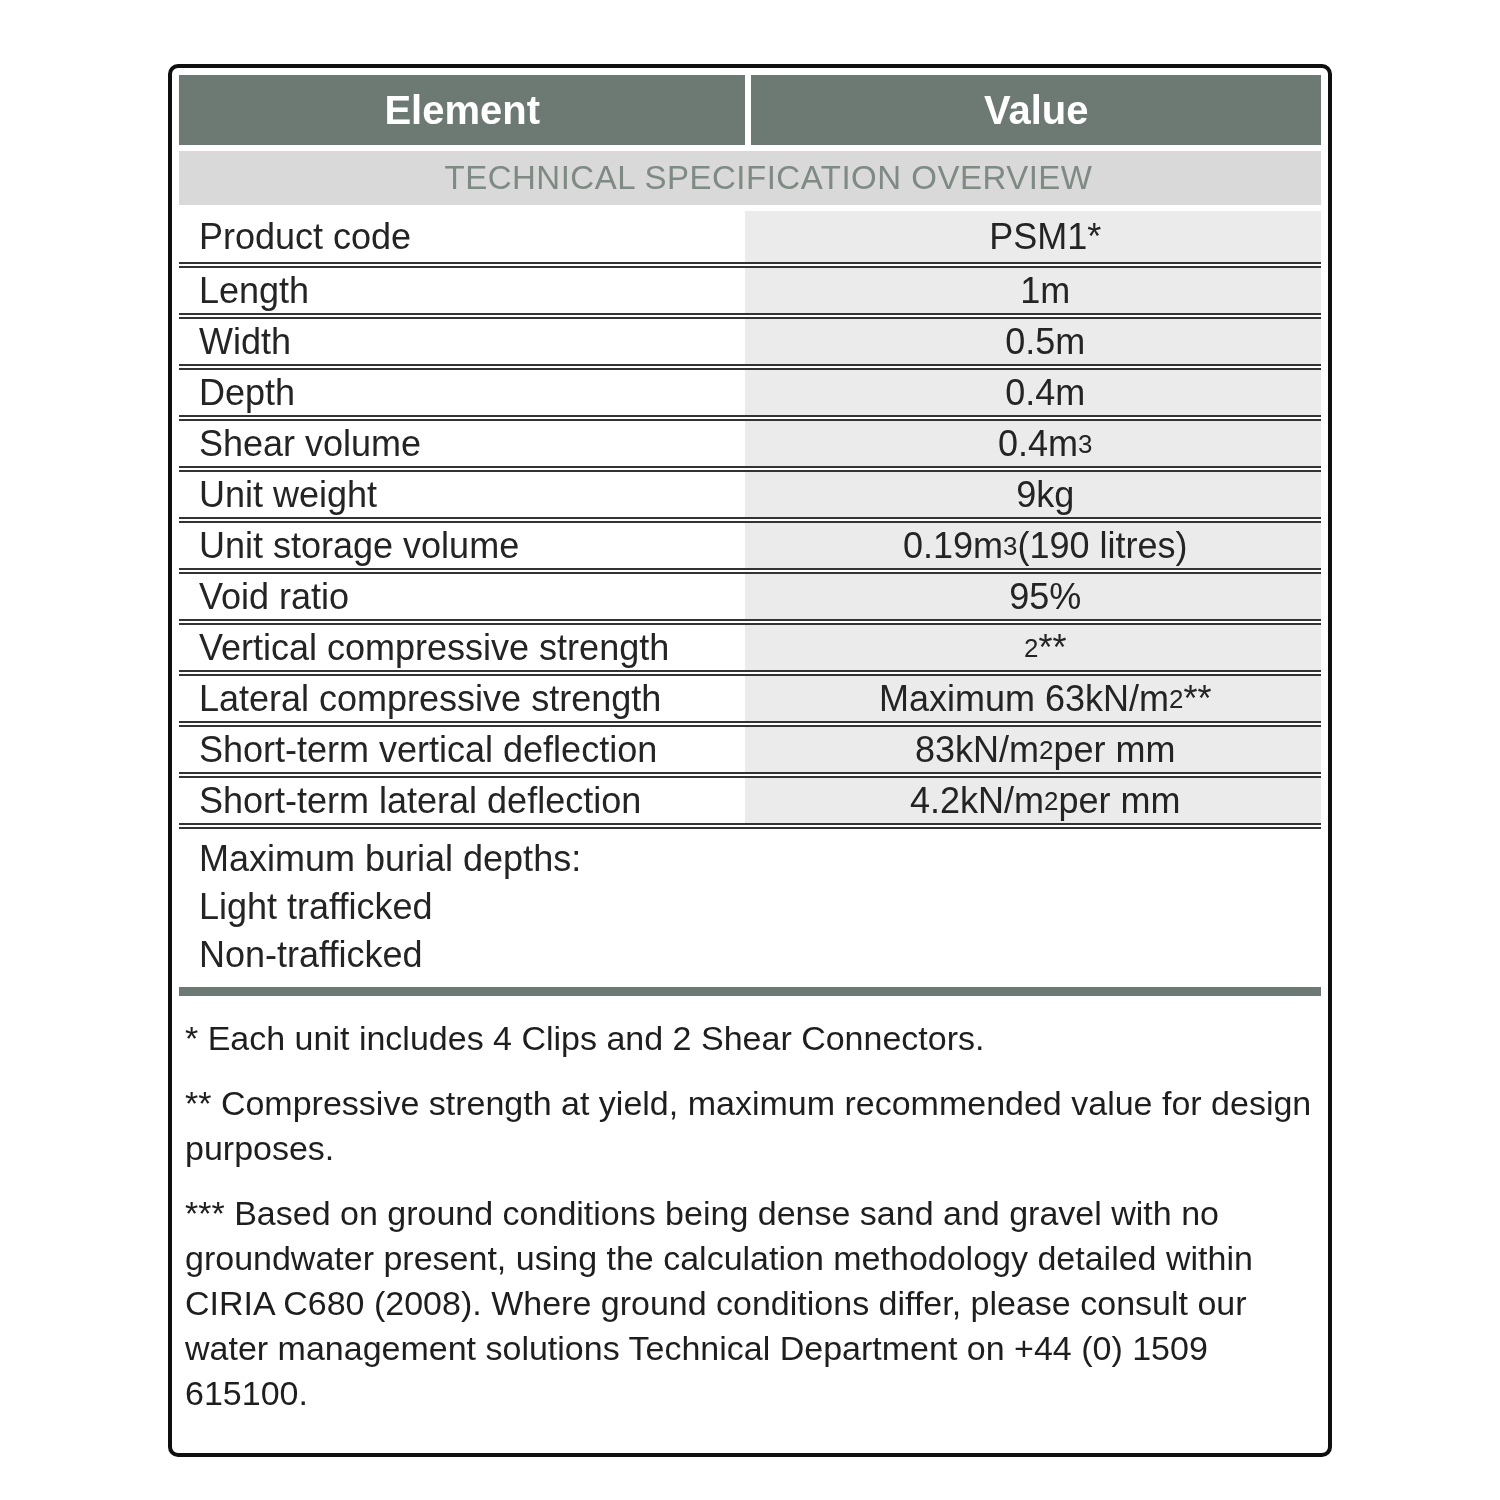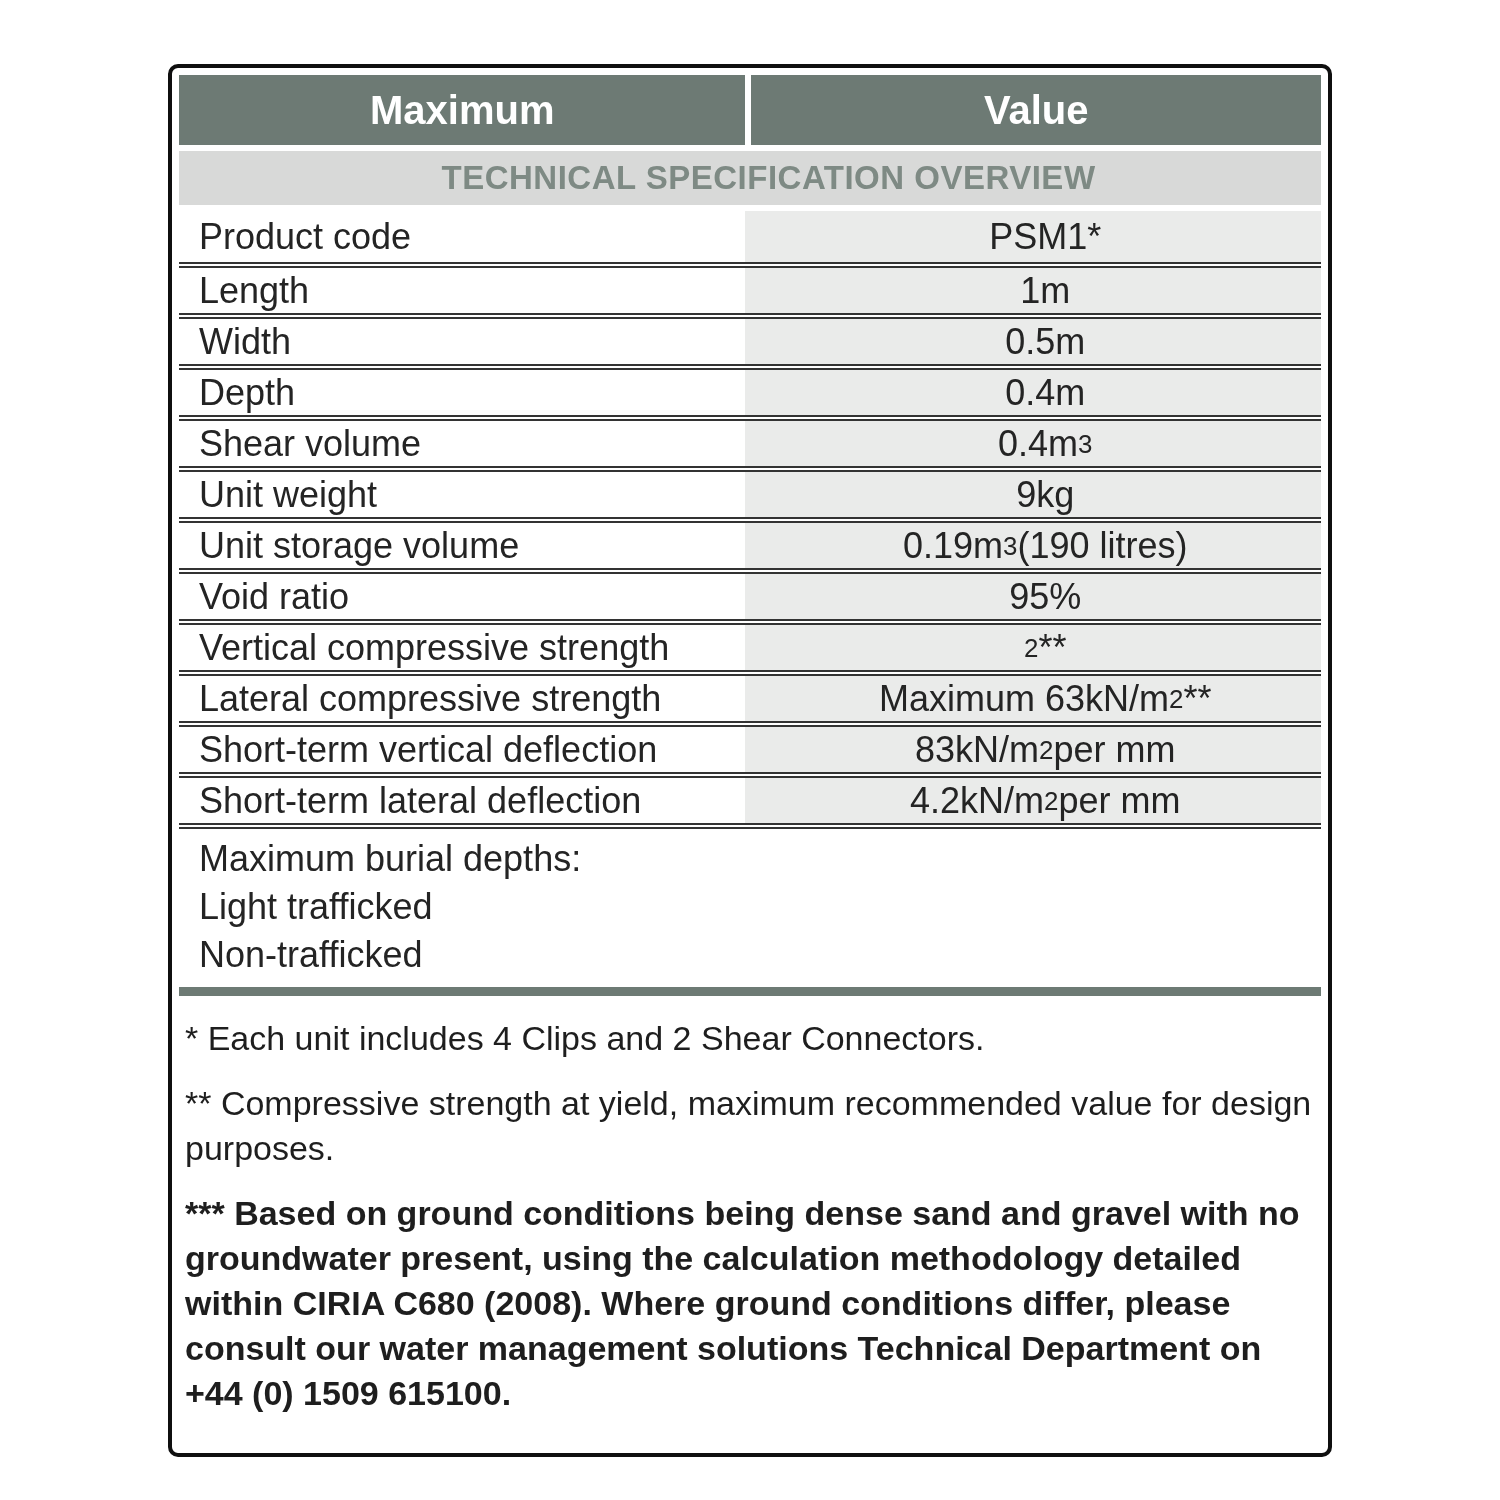--- a/index.html
+++ b/index.html
@@ -38,21 +38,21 @@
     height:70px;
     display:flex;align-items:center;justify-content:center;
   }
   .th-l{flex:0 0 49.6%;}
   .th-r{flex:1;margin-left:6px;}
   
   .section{
     margin-top:6px;
     background:var(--section-bg);
     color:var(--section-text);
-    font-weight:bold;
+    font-weight:normal;
     font-size:33px;
     letter-spacing:0.5px;
     height:54px;
     display:flex;align-items:center;justify-content:center;padding-left:37px;
   }
   
   .tbody{
     margin-top:6px;
     background:#ffffff;
     border-bottom:9px solid var(--bar);
@@ -78,29 +78,29 @@
   .gline{height:48px;line-height:48px;white-space:nowrap;}
   .row.group .cell.value .gline{text-align:center;}
   
   .footnotes{padding:20px 6px 10px 6px;}
   .footnotes p{
     margin:0 0 20px 0;
     font-size:34px;
     line-height:45px;
     color:#1e1e1e;
   }
-  .footnotes p:last-child{margin-bottom:20px;font-weight:bold;}
+  .footnotes p:last-child{margin-bottom:20px;}
 </style>
 </head>
 <body>
 
 <div class="frame">
 
   <div class="thead">
-    <div class="th th-l">Maximum</div>
+    <div class="th th-l">Element</div>
     <div class="th th-r">Value</div>
   </div>
 
   <div class="section">TECHNICAL SPECIFICATION OVERVIEW</div>
 
   <div class="tbody">
 
     <div class="row">
       <div class="cell label">Product code</div>
       <div class="cell value">

